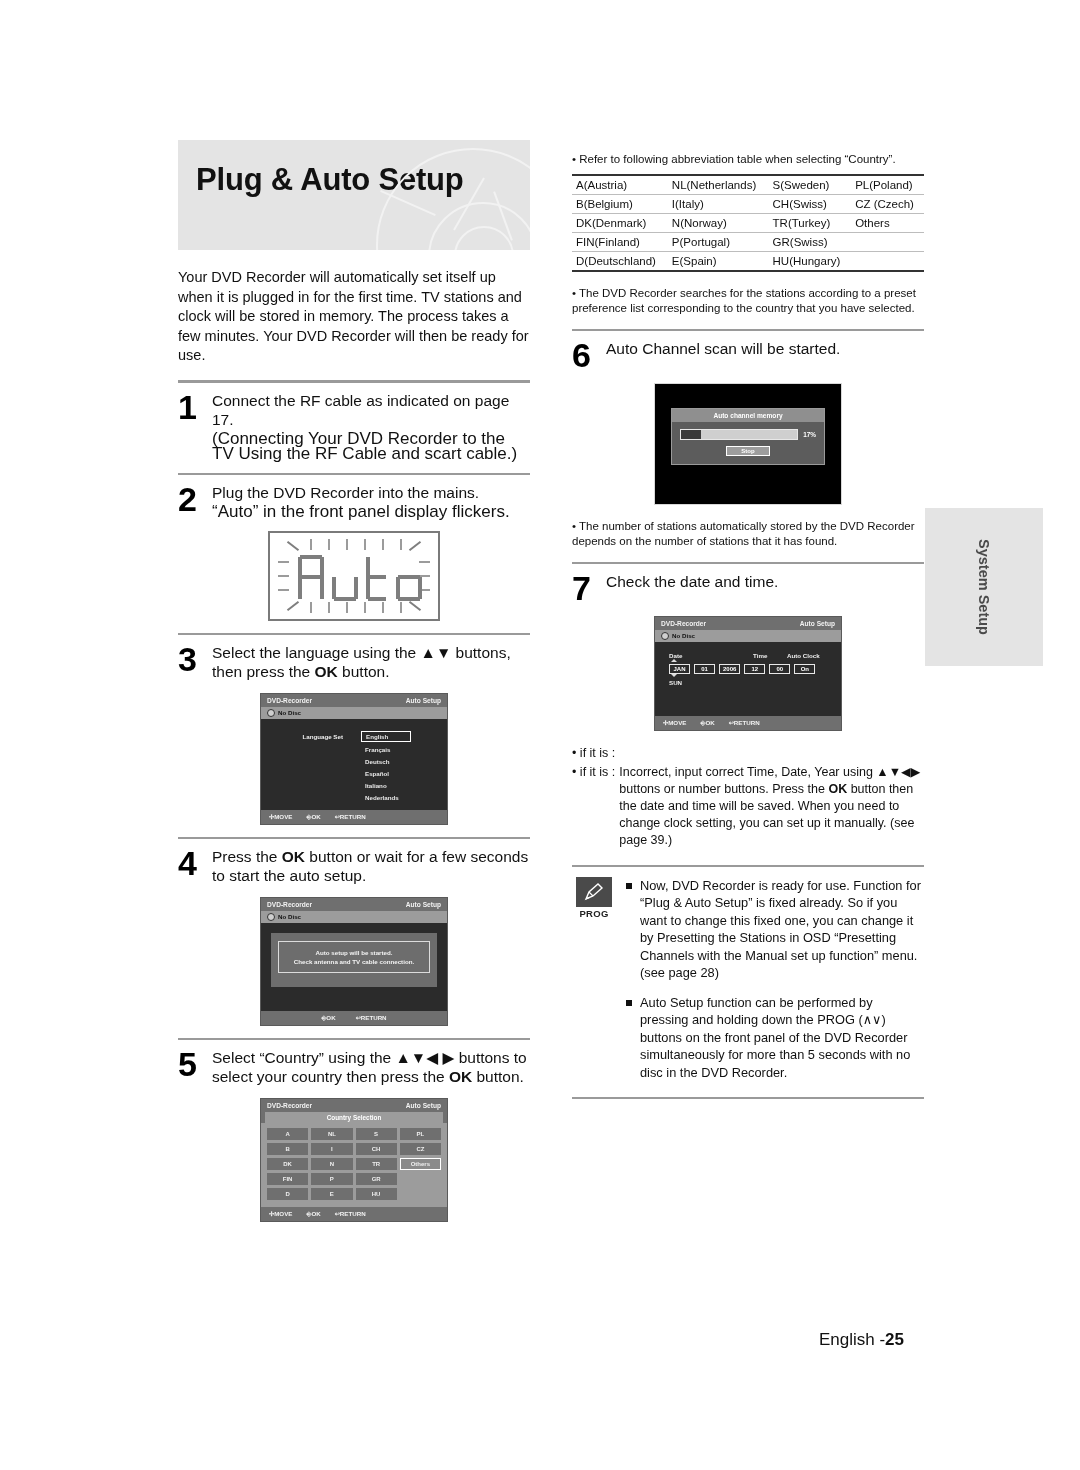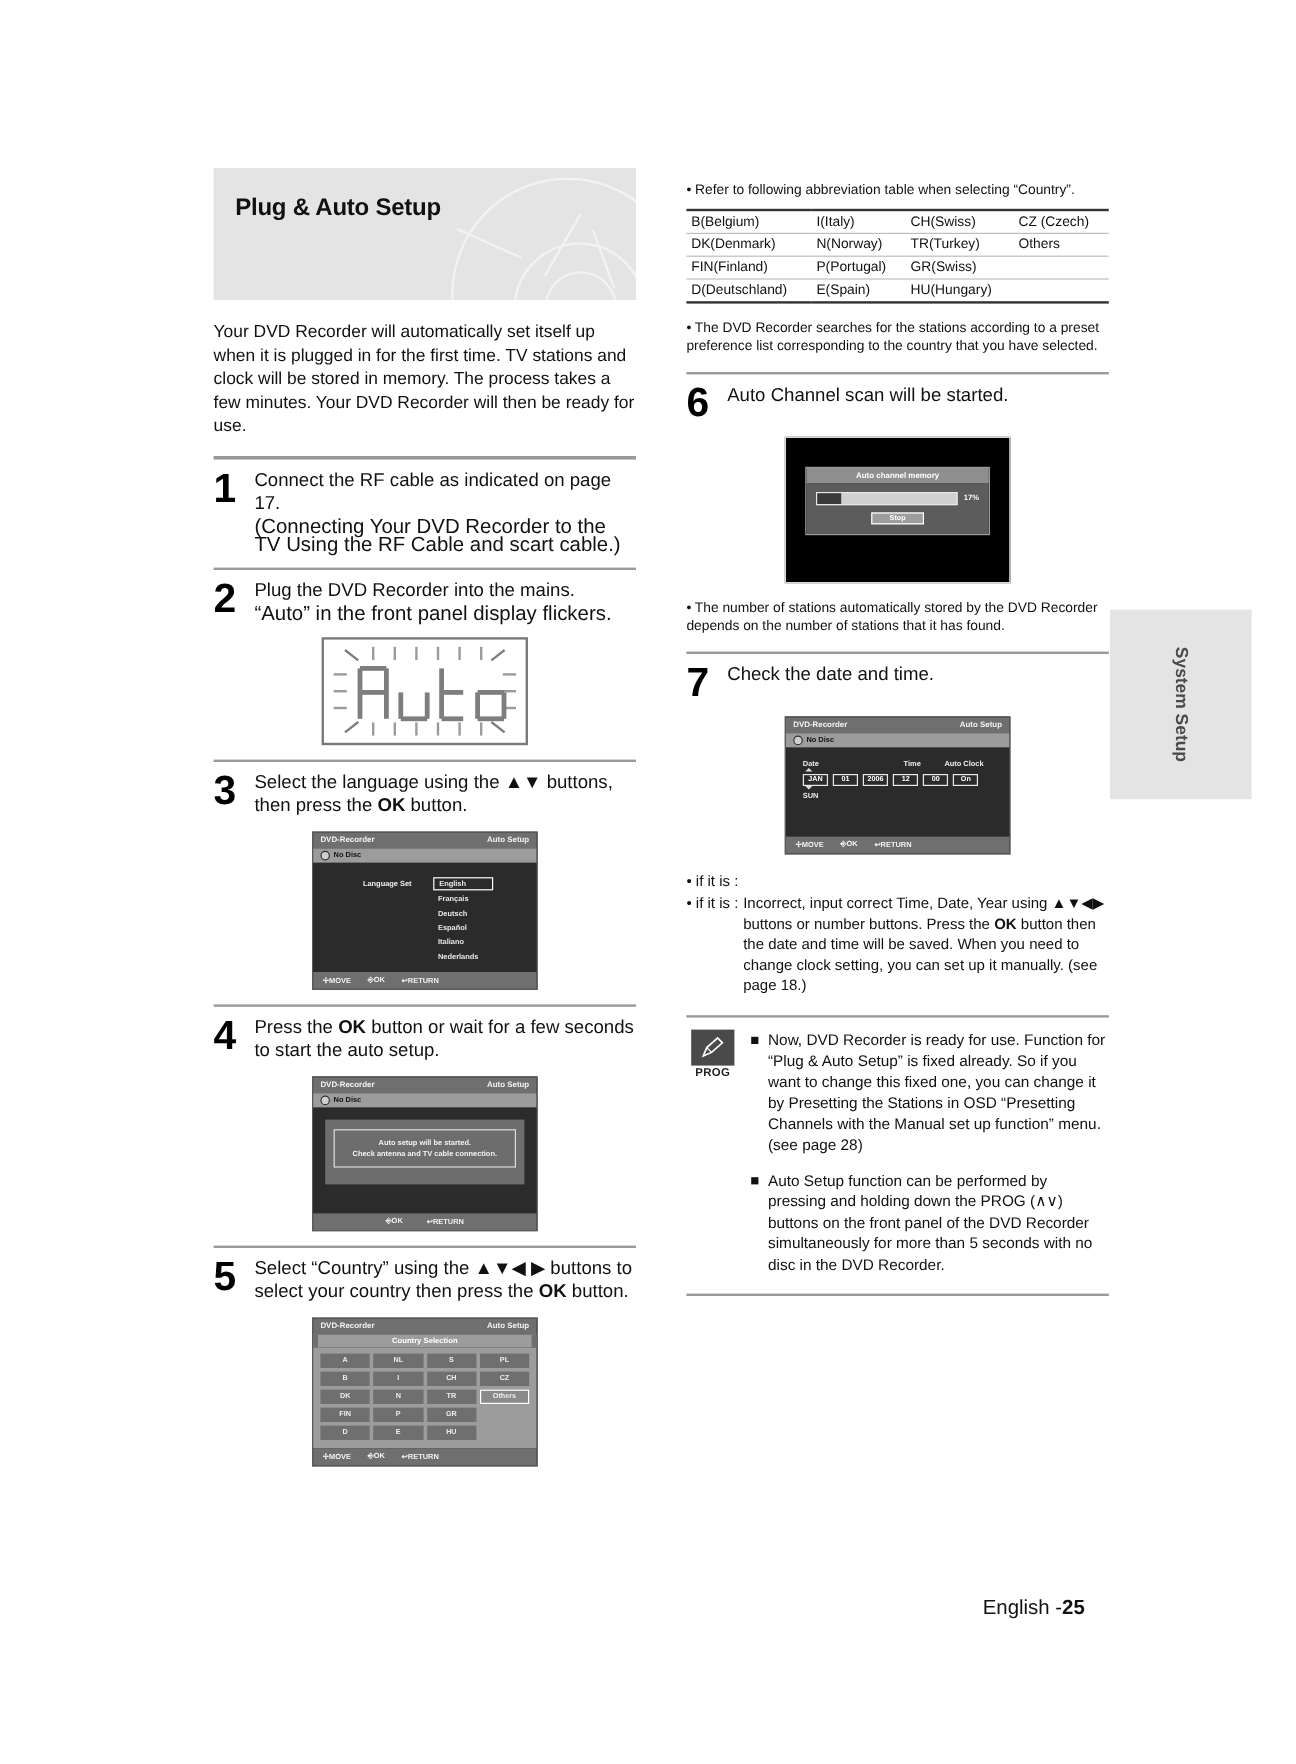--- a/index.html
+++ b/index.html
@@ -17,21 +17,21 @@
   .col-left{position:absolute;left:178px;top:140px;width:352px;}
   .col-right{position:absolute;left:552px;top:152px;width:352px;margin-left:20px;}
 
   
   .banner{
     position:relative;width:352px;height:110px;background:#e4e4e4;
     overflow:hidden;
   }
   .banner h1{
     position:absolute;left:18px;top:22px;margin:0;
-    font-size:20px;font-weight:bold;letter-spacing:-0.2px;color:#111;
+    font-size:31px;font-weight:bold;letter-spacing:-0.2px;color:#111;
   }
   .disc{
     position:absolute;right:-40px;top:8px;width:190px;height:190px;
     border-radius:50%;
     border:2px solid #f2f2f2;
     background:transparent;
   }
   .disc2{
     position:absolute;right:-8px;top:62px;width:106px;height:106px;
     border-radius:50%;border:2px solid #f2f2f2;
@@ -416,20 +416,26 @@
     </div>
 
   </div>
 
   <div class="col-right">
 
     <div class="bullet">• Refer to following abbreviation table when selecting “Country”.</div>
 
     <table class="abbr">
       <tbody>
+          <tr>
+        <td>A(Austria)</td>
+        <td>NL(Netherlands)</td>
+        <td>S(Sweden)</td>
+        <td>PL(Poland)</td>
+      </tr>
       <tr>
         <td>B(Belgium)</td>
         <td>I(Italy)</td>
         <td>CH(Swiss)</td>
         <td>CZ (Czech)</td>
       </tr>
       <tr>
         <td>DK(Denmark)</td>
         <td>N(Norway)</td>
         <td>TR(Turkey)</td>
@@ -532,21 +538,21 @@
     </div>
 
     <div style="height:14px;"></div>
 
     <div class="para hang">
       <span class="lead">• if it is :</span>
     </div>
 
     <div class="para hang" style="margin-top:2px;">
       <span class="lead">• if it is :</span>
-      <span class="txt" style="padding-left:4px;"><span>Incorrect, input correct Time, Date, Year using ▲▼◀▶ buttons or number buttons. Press the </span><b>OK</b><span> button then the date and time will be saved. When you need to change clock setting, you can set up it manually. (see page 18.)</span></span>
+      <span class="txt" style="padding-left:4px;"><span>Incorrect, input correct Time, Date, Year using ▲▼◀▶ buttons or number buttons. Press the </span><b>OK</b><span> button then the date and time will be saved. When you need to change clock setting, you can set up it manually. (see page 39.)</span></span>
     </div>
 
     <div class="hr-thin" style="margin-top:16px;"></div>
 
     <div class="note">
       <div class="note-badge">
         <div class="note-icon">
           <svg width="22" height="20" viewBox="0 0 22 20" aria-hidden="true">
             <path d="M3 17 L6 10 L15 2 L19 6 L10 14 Z" fill="none" stroke="#ffffff" stroke-width="1.4"></path>
             <path d="M6 10 L10 14" stroke="#ffffff" stroke-width="1.1"></path>

